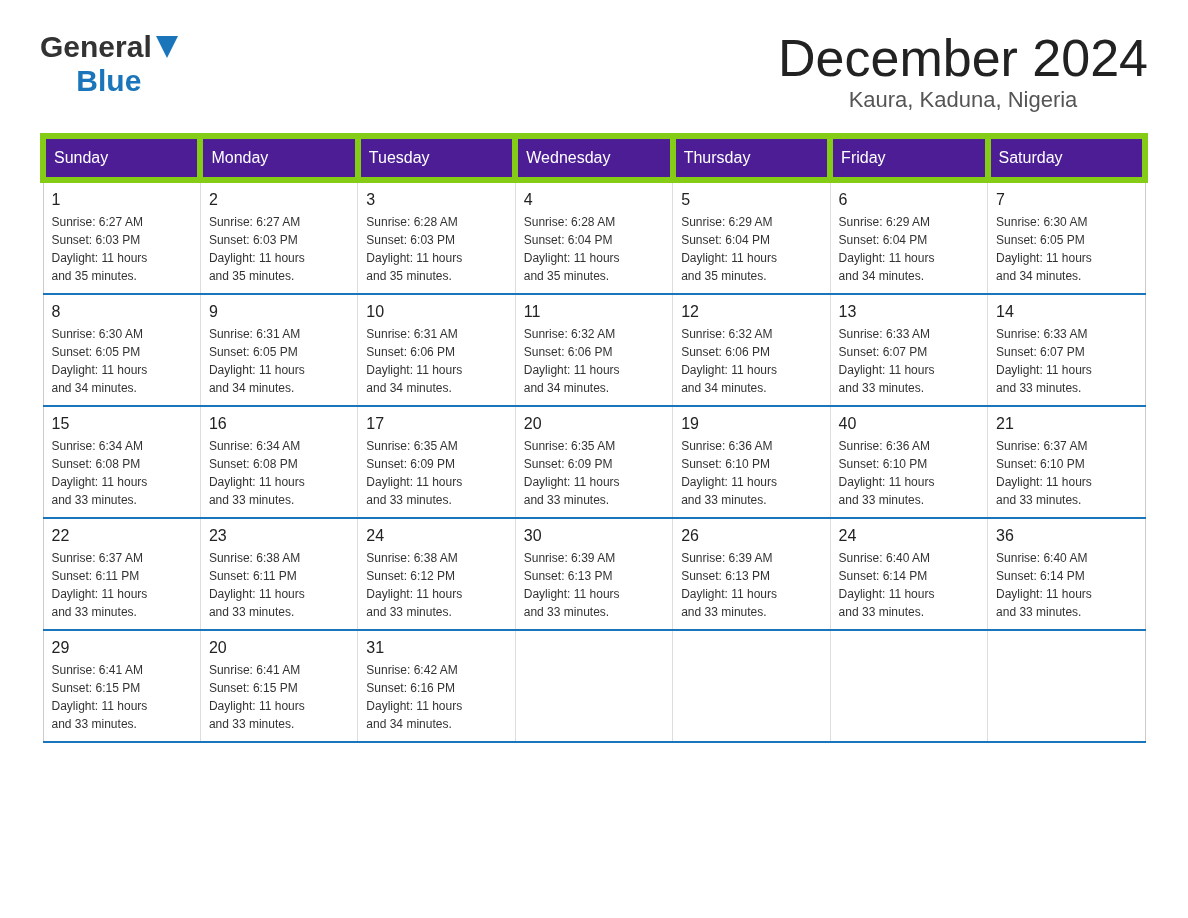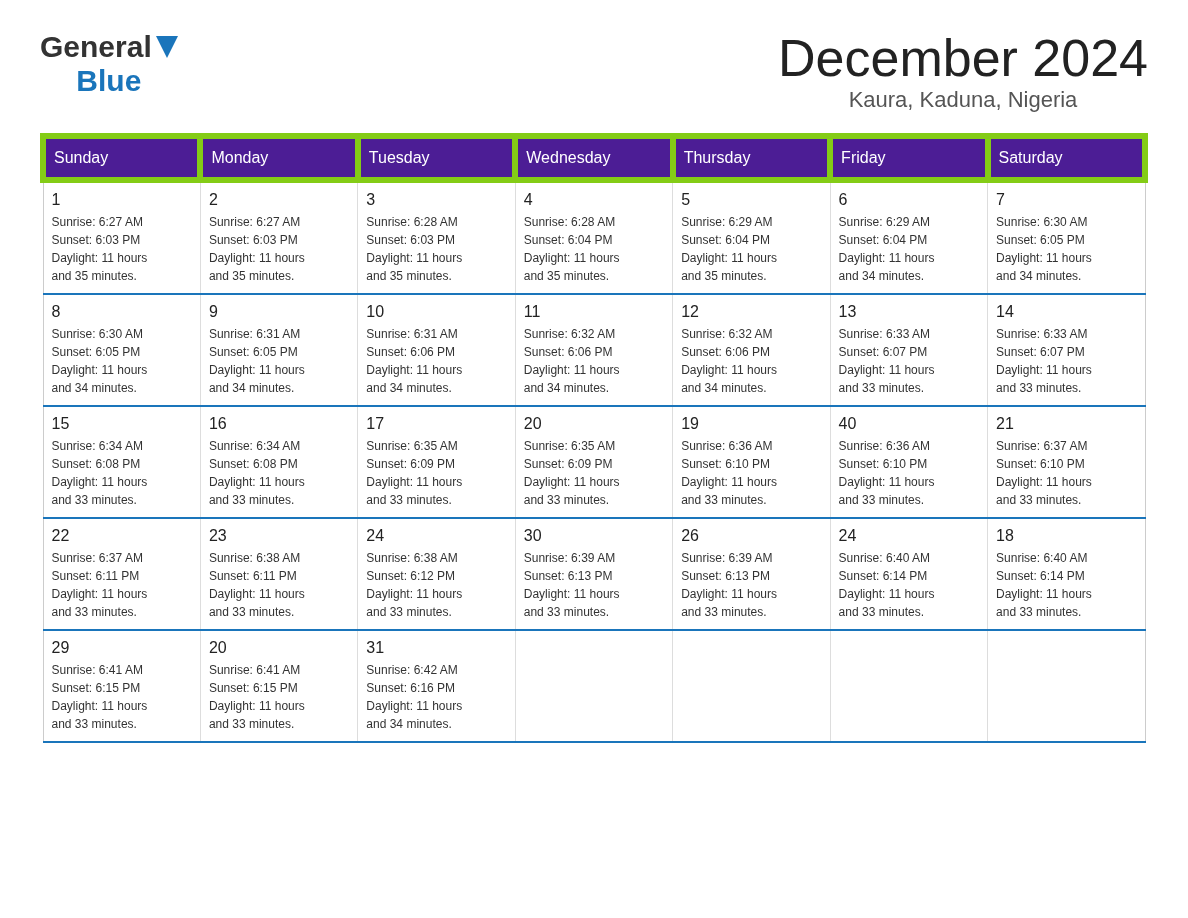--- a/index.html
+++ b/index.html
@@ -231,21 +231,21 @@
       </td>
         <td>
         <span class="day-num">26</span>
         <div class="day-info">Sunrise: 6:39 AM<br>Sunset: 6:13 PM<br>Daylight: 11 hours<br>and 33 minutes.</div>
       </td>
         <td>
         <span class="day-num">24</span>
         <div class="day-info">Sunrise: 6:40 AM<br>Sunset: 6:14 PM<br>Daylight: 11 hours<br>and 33 minutes.</div>
       </td>
         <td>
-        <span class="day-num">18</span>
+        <span class="day-num">36</span>
         <div class="day-info">Sunrise: 6:40 AM<br>Sunset: 6:14 PM<br>Daylight: 11 hours<br>and 33 minutes.</div>
       </td>
       </tr>
       <tr>
         <td>
         <span class="day-num">29</span>
         <div class="day-info">Sunrise: 6:41 AM<br>Sunset: 6:15 PM<br>Daylight: 11 hours<br>and 33 minutes.</div>
       </td>
         <td>
         <span class="day-num">20</span>

